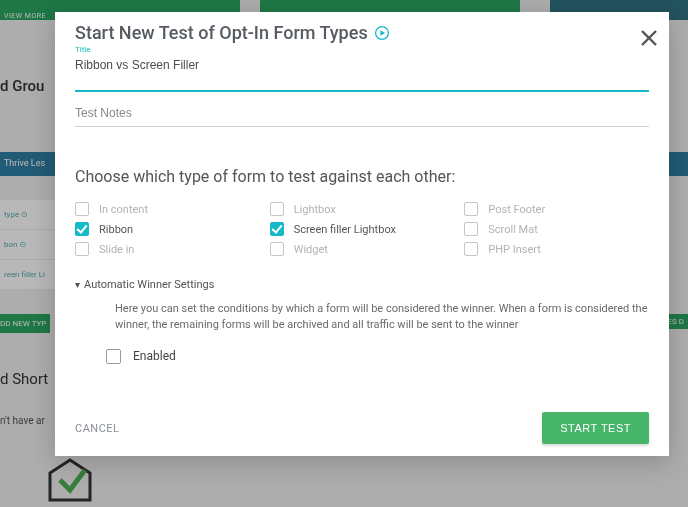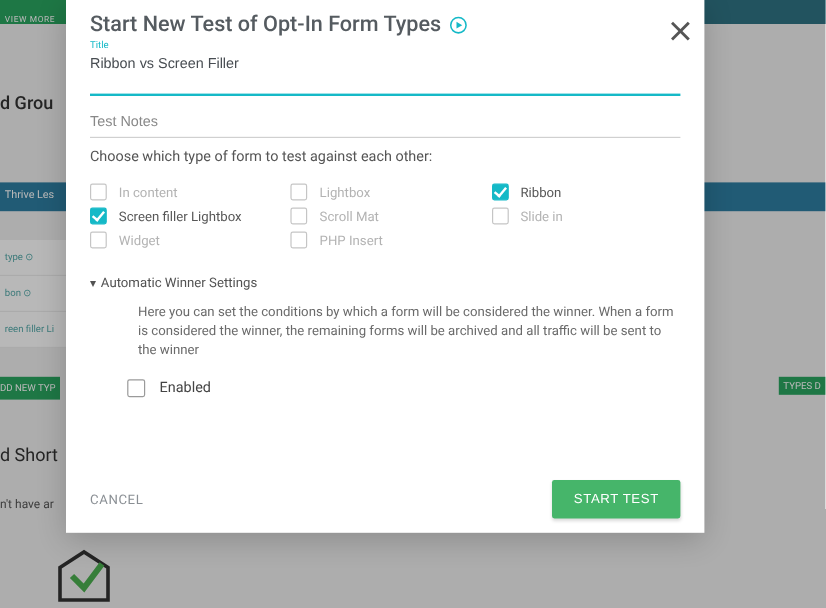--- a/index.html
+++ b/index.html
@@ -22,38 +22,38 @@
   .bg-btn-green2 { position:absolute; right:0; top:314px; background:#2aa560; color:#fff; font-size:8px; padding:3px 4px; }
   .bg-label2 { position:absolute; left:0; top:370px; font-size:15px; color:#333;}
   .bg-small { position:absolute; left:0; top:415px; font-size:10px; color:#555;}
   .bg-logo { position:absolute; left:45px; top:455px; }
 
   
   .overlay { position:absolute; inset:0; background:rgba(0,0,0,0.28); }
 
   
   .modal {
-    position:absolute; left:55px; top:0; width:532px; height:444px;
+    position:absolute; left:55px; top:12px; width:614px; height:444px;
     background:#fff; box-shadow:0 6px 24px rgba(0,0,0,.2);
     padding: 10px 20px 12px 20px;
     display:flex; flex-direction:column;
   }
   .close { position:absolute; right:10px; top:16px; cursor:pointer; }
   .heading { font-size:18px; color:#555b60; font-weight:500; display:flex; align-items:center; gap:6px; }
   .title-label { font-size:8px; color:#15b9c7; margin-top:2px; }
   .title-input {
     width:100%; border:none; border-bottom:2px solid #15b9c7;
     font-size:12px; color:#484d52; padding:4px 0 18px 0; outline:none; background:transparent;
   }
   .notes-input {
     width:100%; border:none; border-bottom:1px solid #d0d0d0;
     font-size:12px; color:#777; padding:14px 0 6px 0; outline:none; background:transparent;
   }
   .notes-input::placeholder { color:#888; }
-  .section-text { font-size:12px; color:#555; margin-top:8px; }
+  .section-text { font-size:16px; color:#555; margin-top:40px; }
 
   .grid { display:grid; grid-template-columns: 1fr 1fr 1fr; gap:6px 10px; margin-top:16px; }
   .check-row { display:flex; align-items:center; gap:10px; font-size:11px; cursor:pointer; }
   .cbox { width:14px; height:14px; border:1.5px solid #c5c5c5; border-radius:2px; position:relative; flex-shrink:0; }
   .cbox.checked { background:#15b9c7; border-color:#15b9c7; }
   .cbox.checked::after { content:""; position:absolute; left:3px; top:0px; width:4px; height:8px; border:solid #fff; border-width:0 2px 2px 0; transform:rotate(40deg); }
   .c-label { color:#b3b3b3; }
   .check-row.on .c-label { color:#575757; }
 
   .disclosure { margin-top:22px; font-size:11px; color:#525252; display:flex; align-items:center; gap:4px; cursor:pointer; }
@@ -117,20 +117,24 @@
 
   <div class="grid">
     <div class="check-row">
         <span class="cbox"></span>
         <span class="c-label">In content</span>
       </div>
     <div class="check-row">
         <span class="cbox"></span>
         <span class="c-label">Lightbox</span>
       </div>
+    <div class="check-row">
+        <span class="cbox"></span>
+        <span class="c-label">Post Footer</span>
+      </div>
 
     <div class="check-row on">
         <span class="cbox checked"></span>
         <span class="c-label">Ribbon</span>
       </div>
     <div class="check-row on">
         <span class="cbox checked"></span>
         <span class="c-label">Screen filler Lightbox</span>
       </div>
     <div class="check-row">

